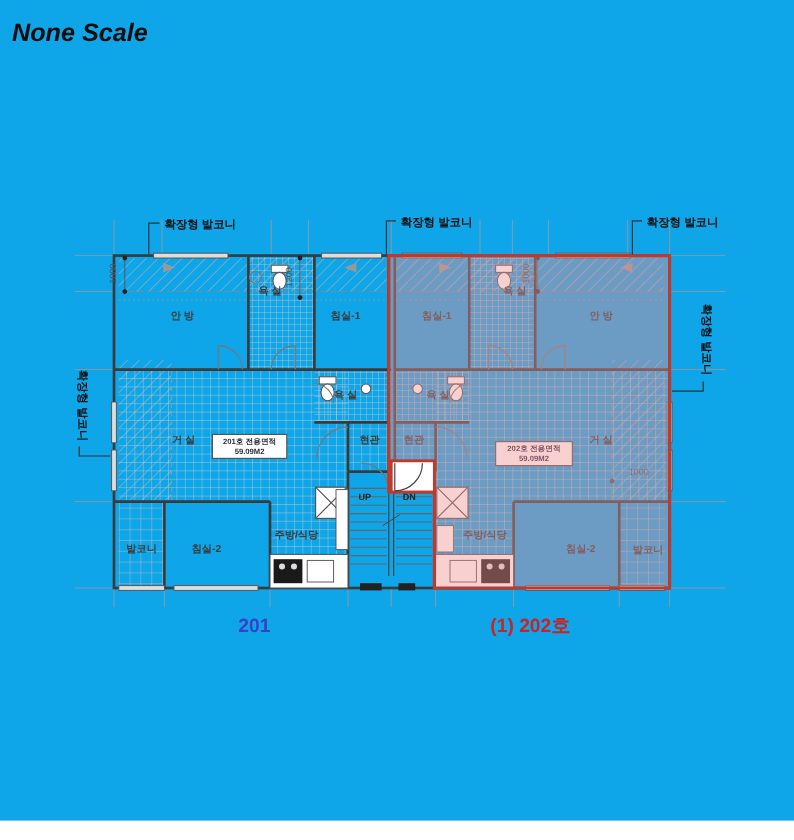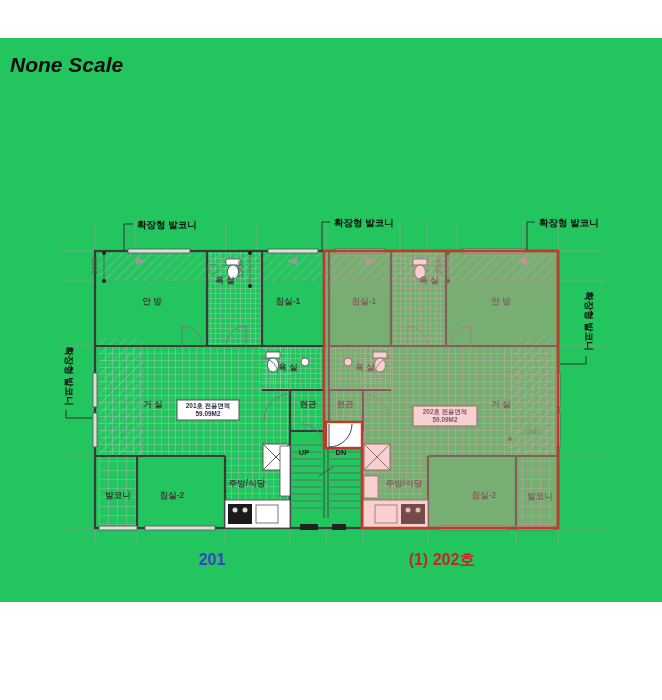--- a/index.html
+++ b/index.html
@@ -1,17 +1,17 @@
 <!DOCTYPE html>
 <html><head>
 <meta charset="utf-8">
 <style>
   html,body{margin:0;padding:0;background:#fff;}
-  .page{position:relative;width:662px;height:564px;background:#22c55e;overflow:hidden;
-        font-family:"Liberation Sans", sans-serif;margin-top:38px;}
+  .page{position:relative;width:662px;height:684px;background:#0ea5e9;overflow:hidden;
+        font-family:"Liberation Sans", sans-serif;}
   svg{display:block;}
   svg text{font-family:"Liberation Sans", sans-serif;}
   .room-label{font-size:8.5px;font-weight:bold;fill:#3c3c3c;}
   .callout{font-size:9.5px;font-weight:bold;fill:#111;}
   .dim{font-size:7.5px;fill:#555;}
   .area-text{font-size:6.4px;font-weight:bold;fill:#2a2a44;}
   .stair-label{font-size:7.5px;font-weight:bold;fill:#222;}
   .unit-num{font-size:16px;font-weight:bold;}
   .title-text{font-size:21px;font-weight:bold;font-style:italic;fill:#0d0d0d;}
 </style>

